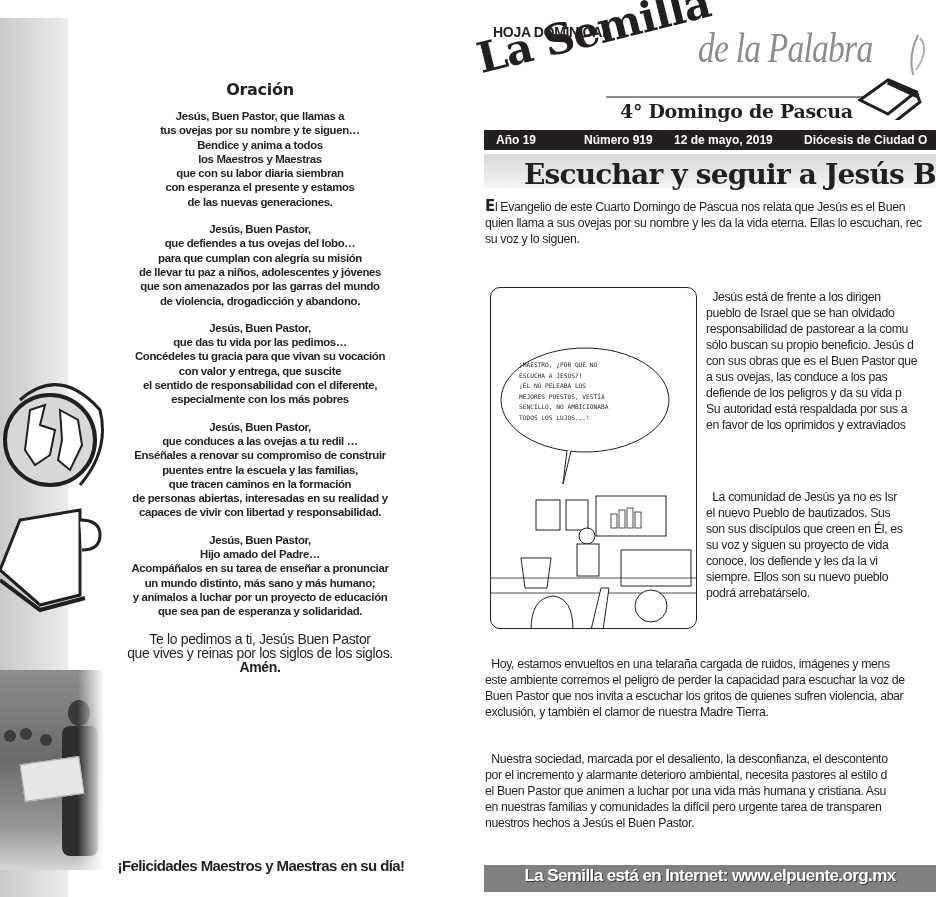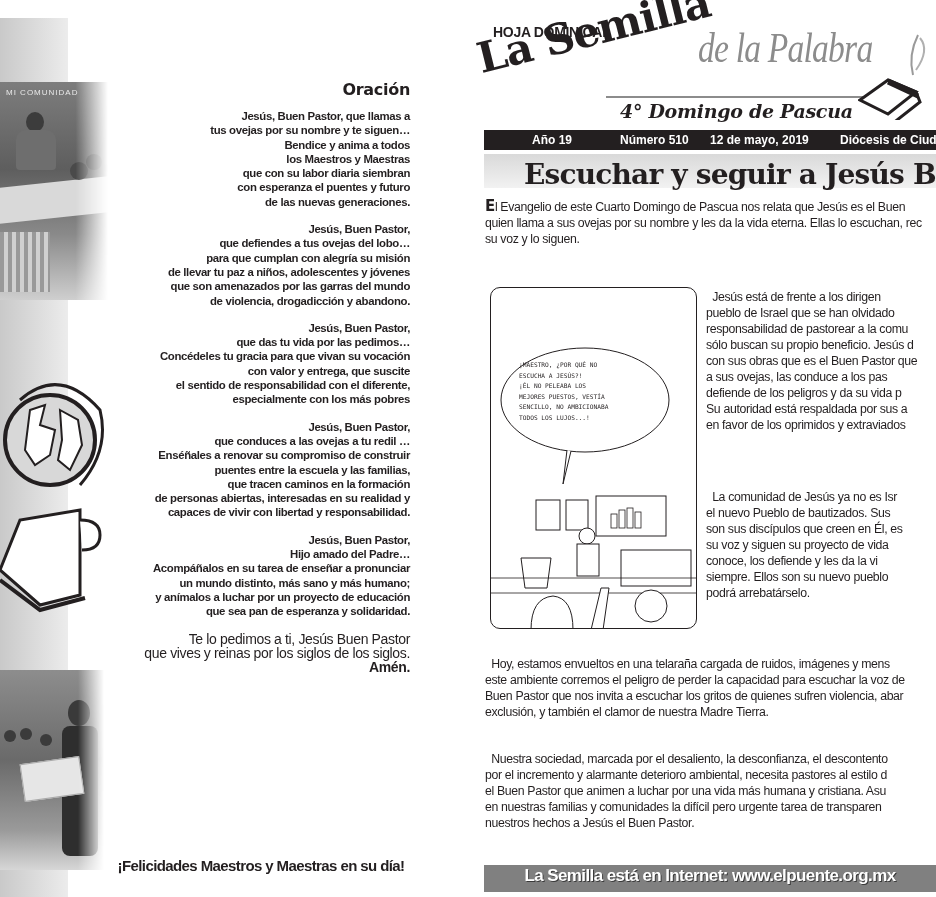--- a/index.html
+++ b/index.html
@@ -27,42 +27,42 @@
   .globe-art { position: absolute; left: 0; top: 370px; width: 110px; height: 250px; }
 
   .photo-teacher { left: 0; top: 670px; width: 104px; height: 200px;
     background: linear-gradient(180deg, #8d8d8d 0%, #6a6a6a 45%, #9a9a9a 80%, #d7d7d7 100%);
     -webkit-mask-image: linear-gradient(90deg, #000 75%, transparent 100%); }
   .photo-teacher .book { position: absolute; left: 22px; top: 90px; width: 60px; height: 38px; background: #e6e6e6; transform: rotate(-8deg); border: 1px solid #aaa; }
   .photo-teacher .woman-head { position: absolute; left: 68px; top: 30px; width: 22px; height: 26px; border-radius: 50%; background: #3a3a3a; }
   .photo-teacher .woman-body { position: absolute; left: 62px; top: 56px; width: 36px; height: 130px; background: #2e2e2e; border-radius: 8px; }
   .photo-teacher .kid { position: absolute; border-radius: 50%; background: #3b3b3b; width: 12px; height: 12px; }
 
-  .prayer { position: absolute; left: 110px; top: 80px; width: 300px; text-align: right; }
+  .prayer { position: absolute; left: 110px; top: 80px; width: 300px; text-align: center; }
   .prayer-heading { font-family: "DejaVu Sans", sans-serif; font-weight: bold; font-size: 16px; color: #231f20; margin-bottom: 10px; letter-spacing: -0.3px; }
   .stanza { margin-bottom: 13px; font-size: 11.4px; line-height: 14.3px; letter-spacing: -0.35px; font-family: "Liberation Sans Narrow", "Liberation Sans", sans-serif; }
   .stanza .b { font-weight: bold; }
   .stanza .t { font-weight: bold; }
   .closing { font-size: 14px; line-height: 14.3px; letter-spacing: -0.35px; }
   .closing .b { font-weight: bold; }
   .felicidades { position: absolute; left: 106px; top: 857px; width: 310px; text-align: center; font-weight: bold; font-size: 15px; letter-spacing: -0.6px; color: #231f20; }
 
   
   .right-page { position: absolute; left: 470px; top: 0; width: 466px; height: 897px; overflow: hidden; }
   .hoja { position: absolute; left: 23px; top: 24px; font-weight: bold; font-size: 14px; letter-spacing: -0.3px; color: #231f20; }
   .logo-semilla { position: absolute; left: 14px; top: 34px; font-family: "DejaVu Serif", serif; font-weight: bold; font-size: 42px; color: #231f20;
     transform: rotate(-14deg); transform-origin: left bottom; letter-spacing: -1px; white-space: nowrap; }
   .logo-palabra { position: absolute; left: 228px; top: 24px; font-family: "Liberation Serif", serif; font-size: 42px; color: #8c8c8c; font-style: italic; letter-spacing: -1px; white-space: nowrap; transform: scaleX(0.8); transform-origin: left; }
   .logo-rule { position: absolute; left: 136px; top: 96px; width: 260px; height: 2px; background: #8c8c8c; }
-  .domingo { position: absolute; left: 150px; top: 100px; font-family: "DejaVu Serif", serif; font-weight: bold; font-size: 19px; color: #231f20; white-space: nowrap; letter-spacing: -0.3px; font-style: italic; }
+  .domingo { position: absolute; left: 150px; top: 100px; font-family: "DejaVu Serif", serif; font-weight: bold; font-size: 19px; color: #231f20; white-space: nowrap; letter-spacing: -0.3px; }
   .book-icon { position: absolute; left: 388px; top: 30px; width: 80px; height: 90px; }
 
   .info-bar { position: absolute; left: 14px; top: 130px; width: 452px; height: 20px; background: #231f20; color: #ffffff;
     font-weight: bold; font-size: 12px; display: flex; align-items: center; white-space: nowrap; }
-  .info-bar span { position: absolute; top: 3px; margin-left: 36px; }
+  .info-bar span { position: absolute; top: 3px; }
   .headline-band { position: absolute; left: 14px; top: 154px; width: 452px; height: 34px;
     background: linear-gradient(180deg, #d9d9d9 0%, #f2f2f2 100%); }
   .headline { position: absolute; left: 14px; top: 158px; width: 528px; text-align: center; font-family: "DejaVu Serif", serif; font-weight: bold; font-size: 28px; color: #231f20; letter-spacing: -0.8px; white-space: nowrap; margin-left: 40px; }
 
   .body-text { font-family: "Liberation Sans Narrow", "Liberation Sans", sans-serif; font-size: 12.3px; line-height: 16px; color: #231f20; letter-spacing: -0.35px; }
   .intro { position: absolute; left: 15px; top: 198px; width: 470px; white-space: nowrap; }
   .intro .dropcap { font-family: "DejaVu Sans", sans-serif; font-weight: bold; font-size: 15px; }
 
   .cartoon { position: absolute; left: 20px; top: 287px; width: 207px; height: 342px; border: 1.5px solid #231f20; border-radius: 10px; background: #ffffff; overflow: hidden; }
   .cartoon-title { position: absolute; left: 0; top: 8px; width: 100%; text-align: center; font-family: "DejaVu Sans", sans-serif; font-size: 18px; color: #231f20; letter-spacing: -0.5px; }
@@ -79,29 +79,20 @@
   .footer-bar { position: absolute; left: 14px; top: 865px; width: 452px; height: 27px; background: #808080; }
   .footer-text { position: absolute; left: 14px; top: 866px; width: 452px; text-align: center; font-weight: bold; font-size: 17px; color: #ffffff; letter-spacing: -0.6px; white-space: nowrap; text-shadow: 1px 1px 0 #3a3a3a; }
 </style>
 </head>
 <body>
 
 <div class="left-page">
   <div class="left-strip"></div>
 
 
-  <div class="photo photo-classroom">
-    <span class="board-label">MI COMUNIDAD</span>
-    <div class="person-head"></div>
-    <div class="person-body"></div>
-    <div class="table"></div>
-    <div class="kid" style="left:70px;top:80px;width:18px;height:18px;"></div>
-    <div class="kid" style="left:86px;top:72px;width:16px;height:16px;"></div>
-    <div class="chair"></div>
-  </div>
 
   <svg class="globe-art" viewBox="0 0 110 250">
     <circle cx="50" cy="70" r="45" fill="#d8d8d8" stroke="#231f20" stroke-width="4"></circle>
     <path d="M30 40 L45 35 L40 55 L55 60 L50 85 L35 95 L25 80 Z" fill="#ffffff" stroke="#231f20" stroke-width="2"></path>
     <path d="M60 40 L78 50 L82 75 L70 100 L58 90 L62 70 Z" fill="#ffffff" stroke="#231f20" stroke-width="2"></path>
     <path d="M20 30 Q60 -5 100 40 Q110 80 80 115" fill="none" stroke="#231f20" stroke-width="3"></path>
     <path d="M0 200 L20 150 L80 140 L80 225 L40 235 Z" fill="#ffffff" stroke="#231f20" stroke-width="3"></path>
     <path d="M0 210 L40 240 L85 228" fill="none" stroke="#231f20" stroke-width="4"></path>
     <path d="M80 150 Q100 150 100 165 Q100 180 82 180" fill="#ffffff" stroke="#231f20" stroke-width="3"></path>
   </svg>
@@ -117,21 +108,21 @@
 
   <div class="prayer">
     <div class="prayer-heading">Oración</div>
     <div id="stanzas">
         <div class="stanza">
           <div class="b">Jesús, Buen Pastor, que llamas a</div>
           <div class="b">tus ovejas por su nombre y te siguen…</div>
           <div class="t">Bendice y anima a todos</div>
           <div class="t">los Maestros y Maestras</div>
           <div class="t">que con su labor diaria siembran</div>
-          <div class="t">con esperanza el puentes y futuro</div>
+          <div class="t">con esperanza el presente y estamos</div>
           <div class="t">de las nuevas generaciones.</div>
         </div>
         <div class="stanza">
           <div class="b">Jesús, Buen Pastor,</div>
           <div class="b">que defiendes a tus ovejas del lobo…</div>
           <div class="t">para que cumplan con alegría su misión</div>
           <div class="t">de llevar tu paz a niños, adolescentes y jóvenes</div>
           <div class="t">que son amenazados por las garras del mundo</div>
           <div class="t">de violencia, drogadicción y abandono.</div>
         </div>
@@ -181,21 +172,21 @@
   <svg class="book-icon" viewBox="0 0 80 90">
     <path d="M60 5 Q50 25 55 45" fill="none" stroke="#9a9a9a" stroke-width="2"></path>
     <path d="M62 8 Q72 20 58 40" fill="none" stroke="#b0b0b0" stroke-width="2"></path>
     <path d="M2 70 L30 50 L58 62 L30 84 Z" fill="#ffffff" stroke="#231f20" stroke-width="3"></path>
     <path d="M30 50 L58 62 L62 72 L34 94" fill="none" stroke="#231f20" stroke-width="3"></path>
     <path d="M30 52 L60 66" stroke="#231f20" stroke-width="5"></path>
   </svg>
 
   <div class="info-bar">
     <span style="left:12px;">Año  19</span>
-    <span style="left:100px;">Número 510</span>
+    <span style="left:100px;">Número 919</span>
     <span style="left:190px;">12 de mayo,  2019</span>
     <span style="left:320px;">Diócesis de Ciudad O</span>
   </div>
 
   <div class="headline-band"></div>
   <div class="headline">Escuchar y seguir a Jesús Buen Pastor</div>
 
   <div class="intro body-text">
     <div><span class="dropcap">E</span><span>l Evangelio de este Cuarto Domingo de Pascua nos relata que Jesús es el Buen</span></div>
     <div>quien llama a sus ovejas por su nombre y les da la vida eterna. Ellas lo escuchan, rec</div>

